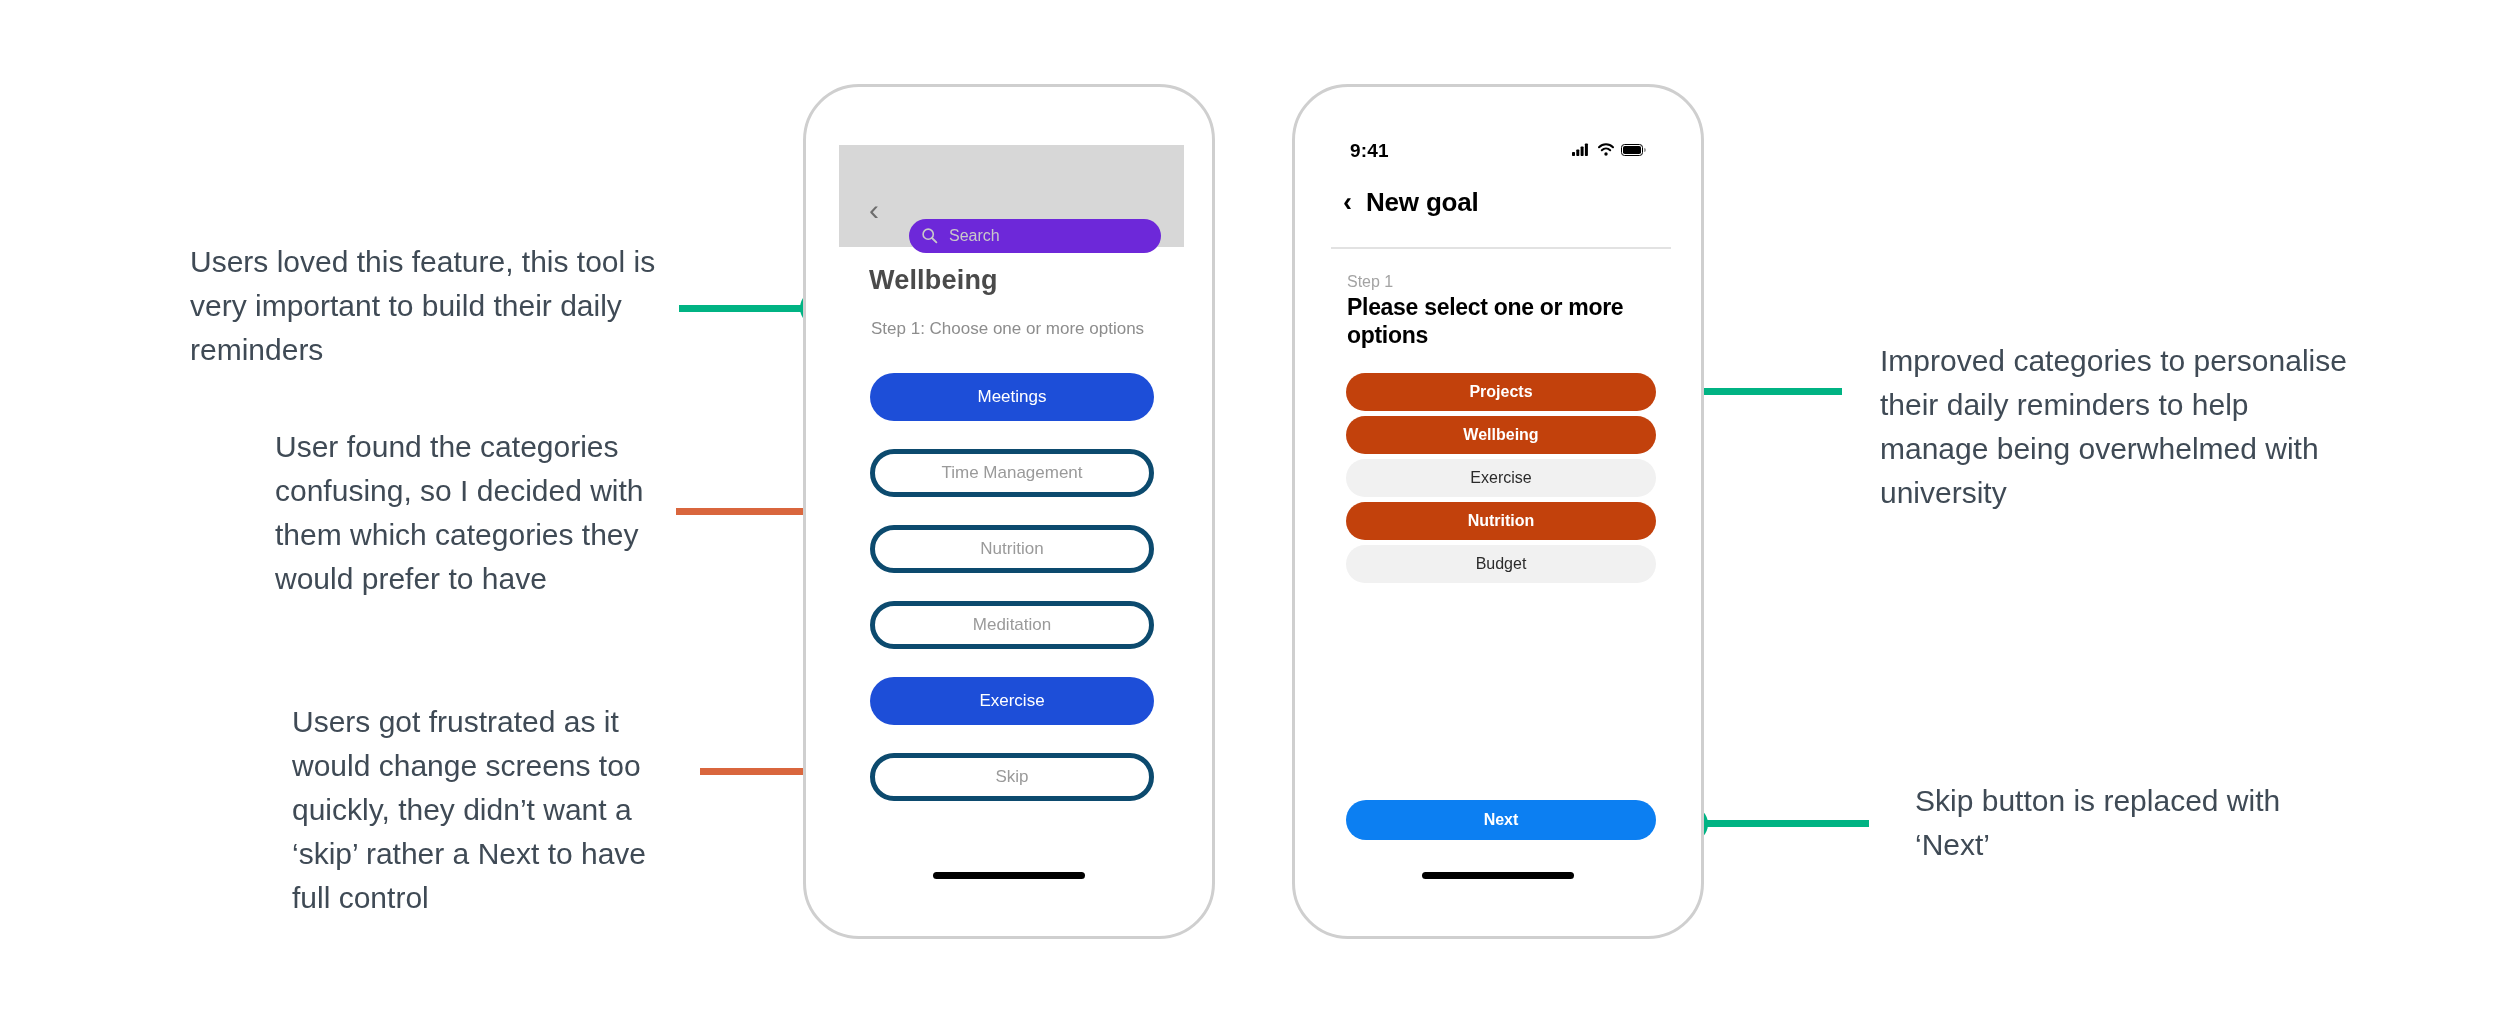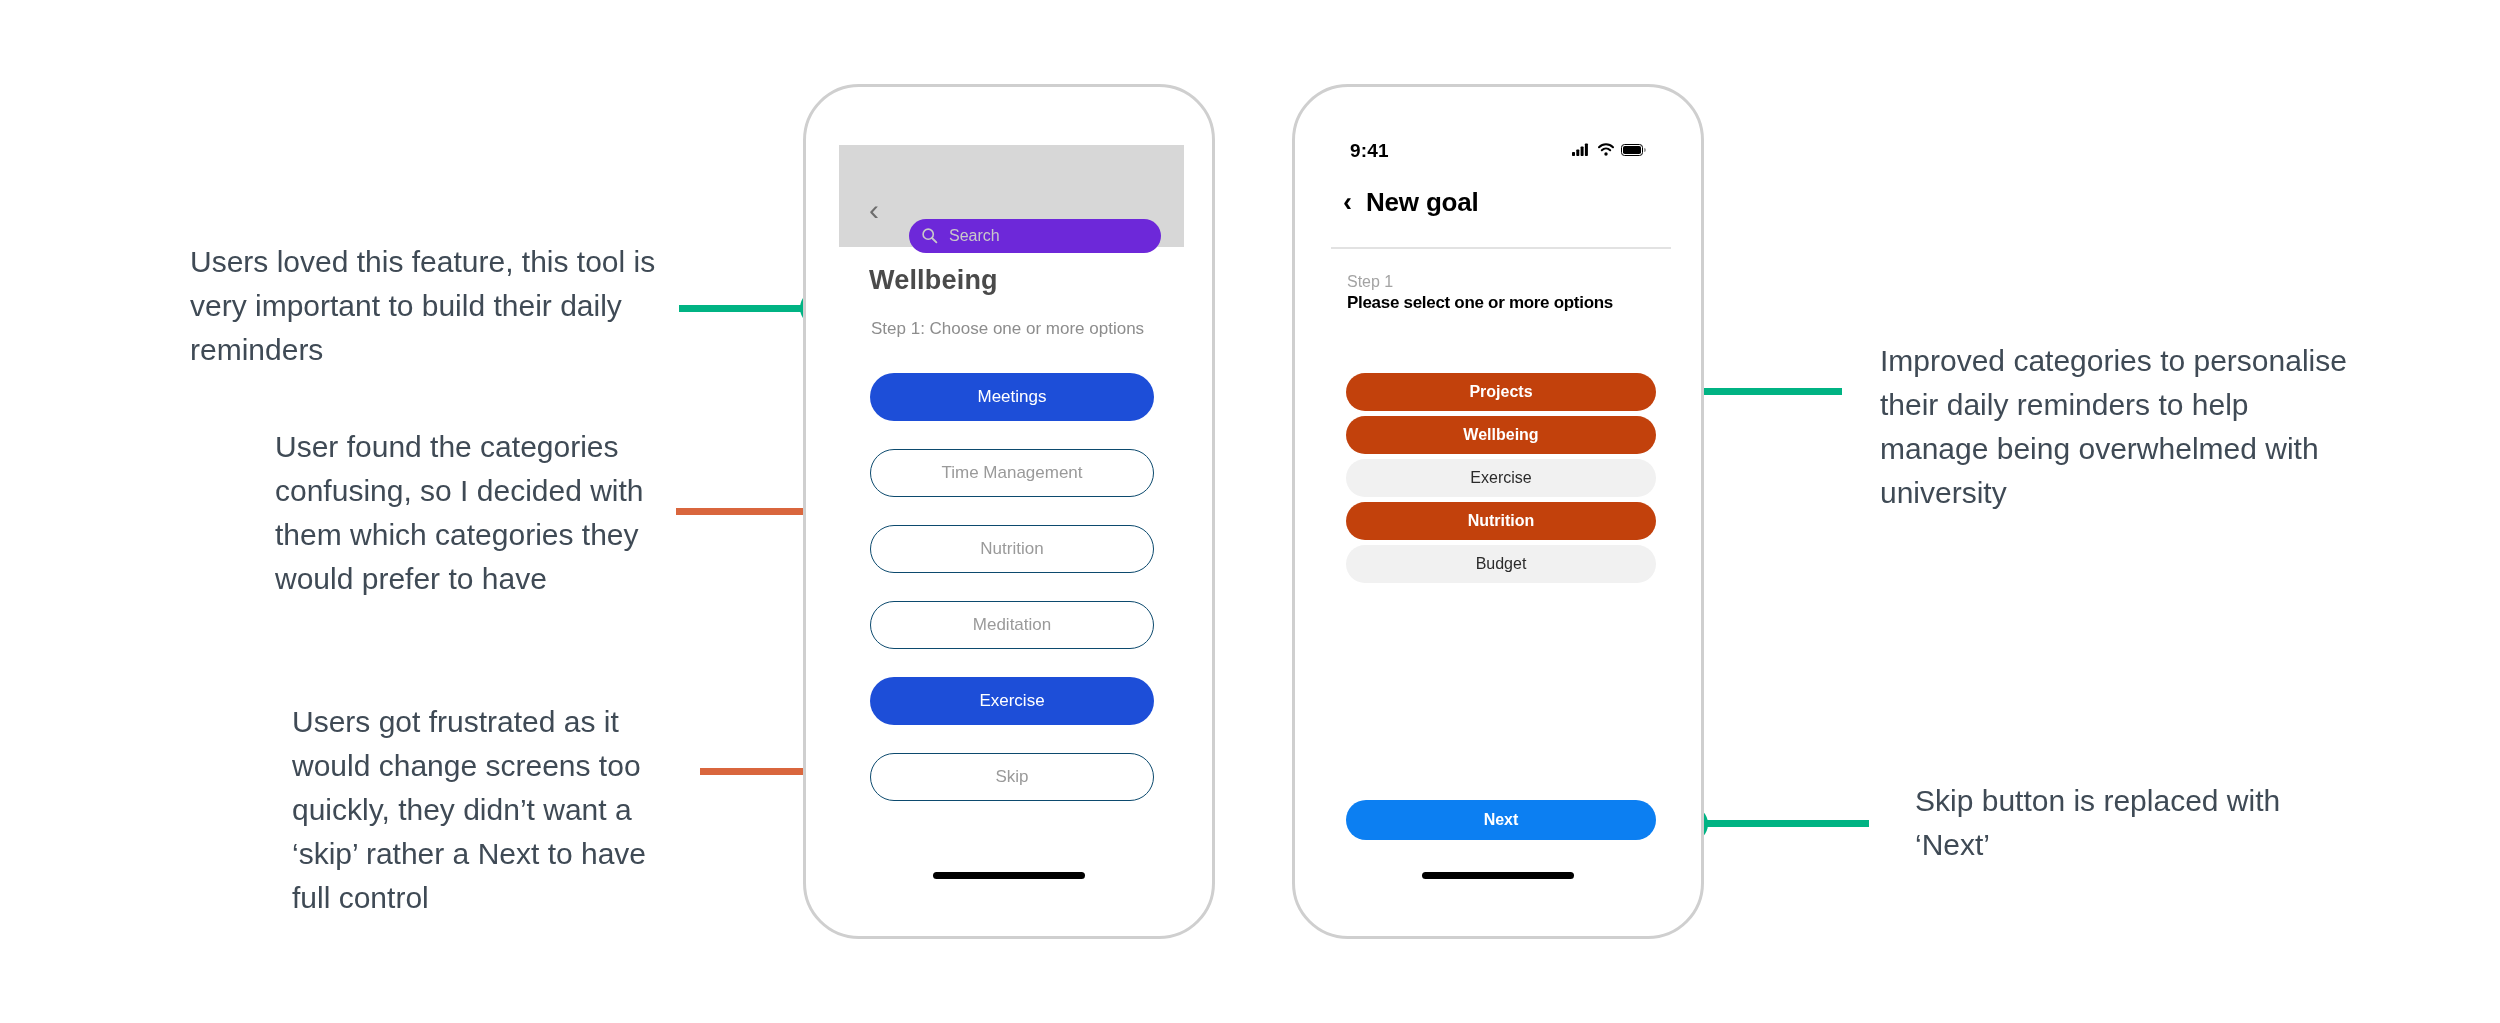--- a/index.html
+++ b/index.html
@@ -109,21 +109,21 @@
     margin-bottom: 28px;
   }
   .wf-opt.filled {
     background: #1d4ed8;
     color: #ffffff;
     border: none;
   }
   .wf-opt.outline {
     background: #ffffff;
     color: #9a9a9a;
-    border: 1px solid #0c4a6e;
+    border: 5px solid #0c4a6e;
   }
   .home-bar {
     position: absolute;
     width: 152px; height: 7px;
     background: #000000;
     border-radius: 4px;
     left: 50%;
     transform: translateX(-50%);
   }
 
@@ -155,21 +155,21 @@
   }
   .hf-steplabel {
     position: absolute;
     left: 52px; top: 186px;
     font-size: 16px; color: #a3a3a3;
   }
   .hf-heading {
     position: absolute;
     left: 52px; top: 206px;
     width: 280px;
-    font-size: 17px; font-weight: 700; color: #000;
+    font-size: 23px; font-weight: 700; color: #000;
     line-height: 1.22;
     letter-spacing: -0.3px;
   }
   .hf-options { position: absolute; left: 51px; top: 286px; width: 310px; }
   .hf-opt {
     width: 310px; height: 38px;
     border-radius: 19px;
     display: flex; align-items: center; justify-content: center;
     font-size: 16px;
     margin-bottom: 5px;

